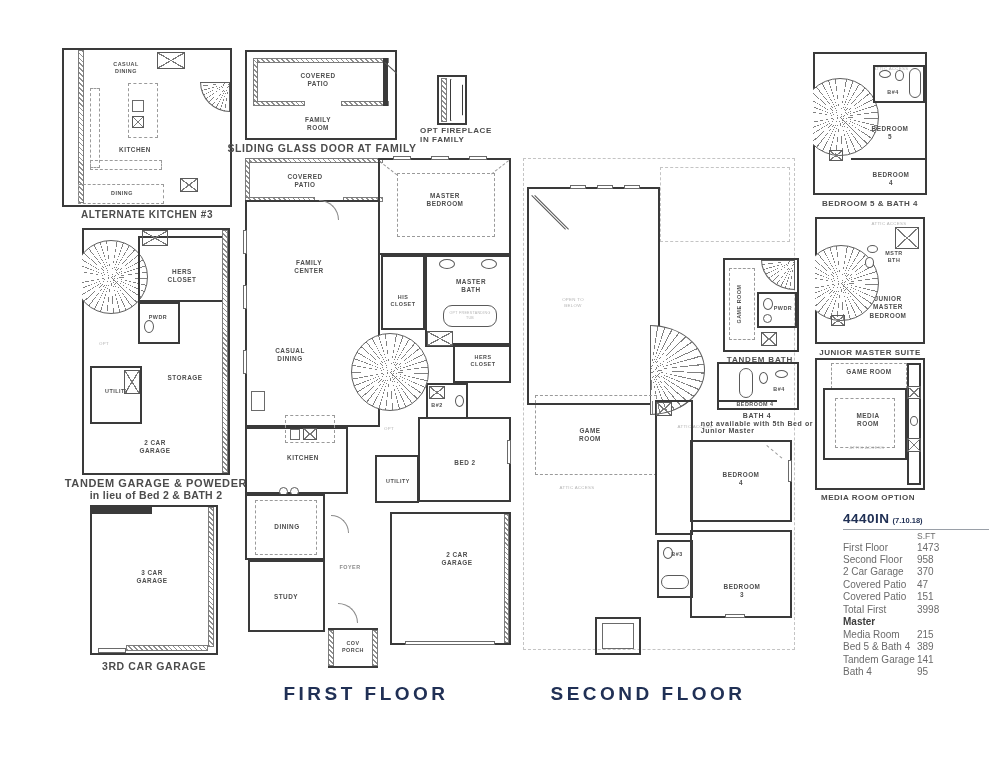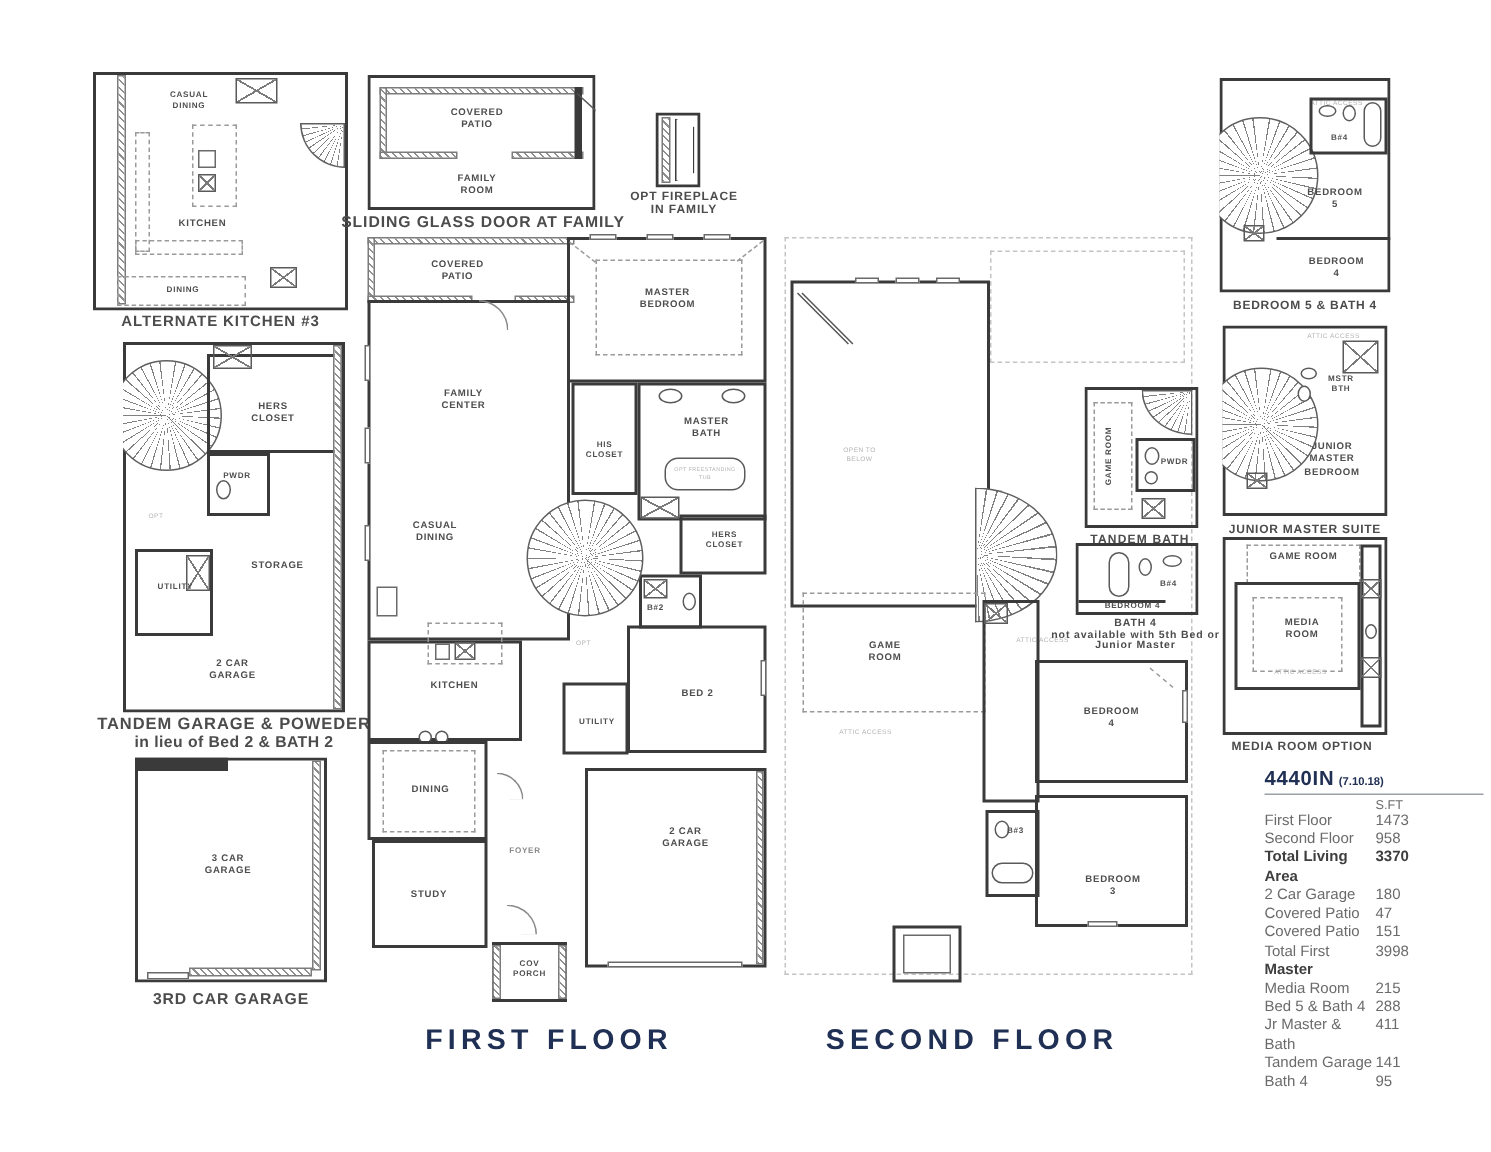--- a/index.html
+++ b/index.html
@@ -21,21 +21,21 @@
   .fan{position:absolute;border:1.2px solid #5f5f5f;box-sizing:border-box}
   .fan.circle{border-radius:50%;background:repeating-conic-gradient(#fff 0 9deg,#808080 9deg 10.4deg)}
   .fan.qtr{background:repeating-conic-gradient(from 180deg at 100% 0,#fff 0 8deg,#808080 8deg 9.4deg);border-radius:0 0 0 100%}
   .fan.half{background:repeating-conic-gradient(from 0deg at 0 50%,#fff 0 8deg,#808080 8deg 9.4deg);border-radius:0 100% 100% 0/0 50% 50% 0}
   .door{position:absolute;border:1px solid #8a8a8a;border-radius:0 100% 0 0;border-left:none;border-bottom:none;box-sizing:border-box}
   .diag{position:absolute;border-top:1.6px solid #555;transform-origin:0 0}
   .lbl{position:absolute;font-size:7px;line-height:1.3;font-weight:700;letter-spacing:.5px;color:#4e4e4e;text-align:center;white-space:pre-line;transform:translate(-50%,-50%)}
   .t5{font-size:5.4px}.t6{font-size:6.4px}
   .faint{color:#b5b5b5;font-size:4.4px;font-weight:400;letter-spacing:.3px}
   .vert{writing-mode:vertical-rl;transform:translate(-50%,-50%) rotate(180deg)}
-  .cap{position:absolute;font-size:10.5px;font-weight:700;letter-spacing:.6px;color:#4c4c4c;text-align:center;transform:translateX(-50%);white-space:pre-line}
+  .cap{position:absolute;font-size:10.5px;font-weight:700;letter-spacing:.6px;color:#4c4c4c;transform:translateX(-50%);white-space:pre-line}
   .cap.small{font-size:8px}.cap.tiny{font-size:7px}
   .floor-title{position:absolute;font-size:19px;font-weight:600;letter-spacing:3.5px;color:#203055;transform:translateX(-50%);white-space:nowrap}
   .spec{position:absolute;left:843px;top:512px;width:146px;color:#6b6b6b}
   .spec .t1{font-size:20px;font-weight:700;color:#203055;letter-spacing:.5px;line-height:1.05}
   .spec .t2line{display:flex;align-items:baseline}
   .spec .t2{font-size:13.5px;font-weight:700;color:#203055;letter-spacing:.5px;line-height:1}
   .spec .date{font-size:7.5px;font-weight:700;color:#203055;margin-left:3px}
   .spec .rule{border-top:1.5px solid #9aa0a8;margin:3px 0 1px}
   .spec .unit{font-size:8.5px;margin-left:74px;line-height:11px}
   .spec .row{display:flex;font-size:10px;line-height:12.45px}
@@ -346,27 +346,23 @@
     <div class="rule"></div>
     <div class="unit">S.FT</div>
     <div class="row">
         <span class="l">First Floor</span>
         <span class="v">1473</span>
       </div>
     <div class="row">
         <span class="l">Second Floor</span>
         <span class="v">958</span>
       </div>
-    <div class="row b">
-        <span class="l">Total Living Area</span>
-        <span class="v">3370</span>
-      </div>
     <div class="row">
         <span class="l">2 Car Garage</span>
-        <span class="v">180</span>
+        <span class="v">370</span>
       </div>
     <div class="row">
         <span class="l">Covered Patio</span>
         <span class="v">47</span>
       </div>
     <div class="row">
         <span class="l">Covered Patio</span>
         <span class="v">151</span>
       </div>
     <div class="row">
@@ -376,25 +372,21 @@
     <div class="row b">
         <span class="l">Master</span>
         <span class="v"></span>
       </div>
     <div class="row">
         <span class="l">Media Room</span>
         <span class="v">215</span>
       </div>
     <div class="row">
         <span class="l">Bed 5 &amp; Bath 4</span>
-        <span class="v">288</span>
-      </div>
-    <div class="row">
-        <span class="l">Jr Master &amp; Bath</span>
-        <span class="v">411</span>
+        <span class="v">389</span>
       </div>
     <div class="row">
         <span class="l">Tandem Garage</span>
         <span class="v">141</span>
       </div>
     <div class="row">
         <span class="l">Bath 4</span>
         <span class="v">95</span>
       </div>
   </div>

